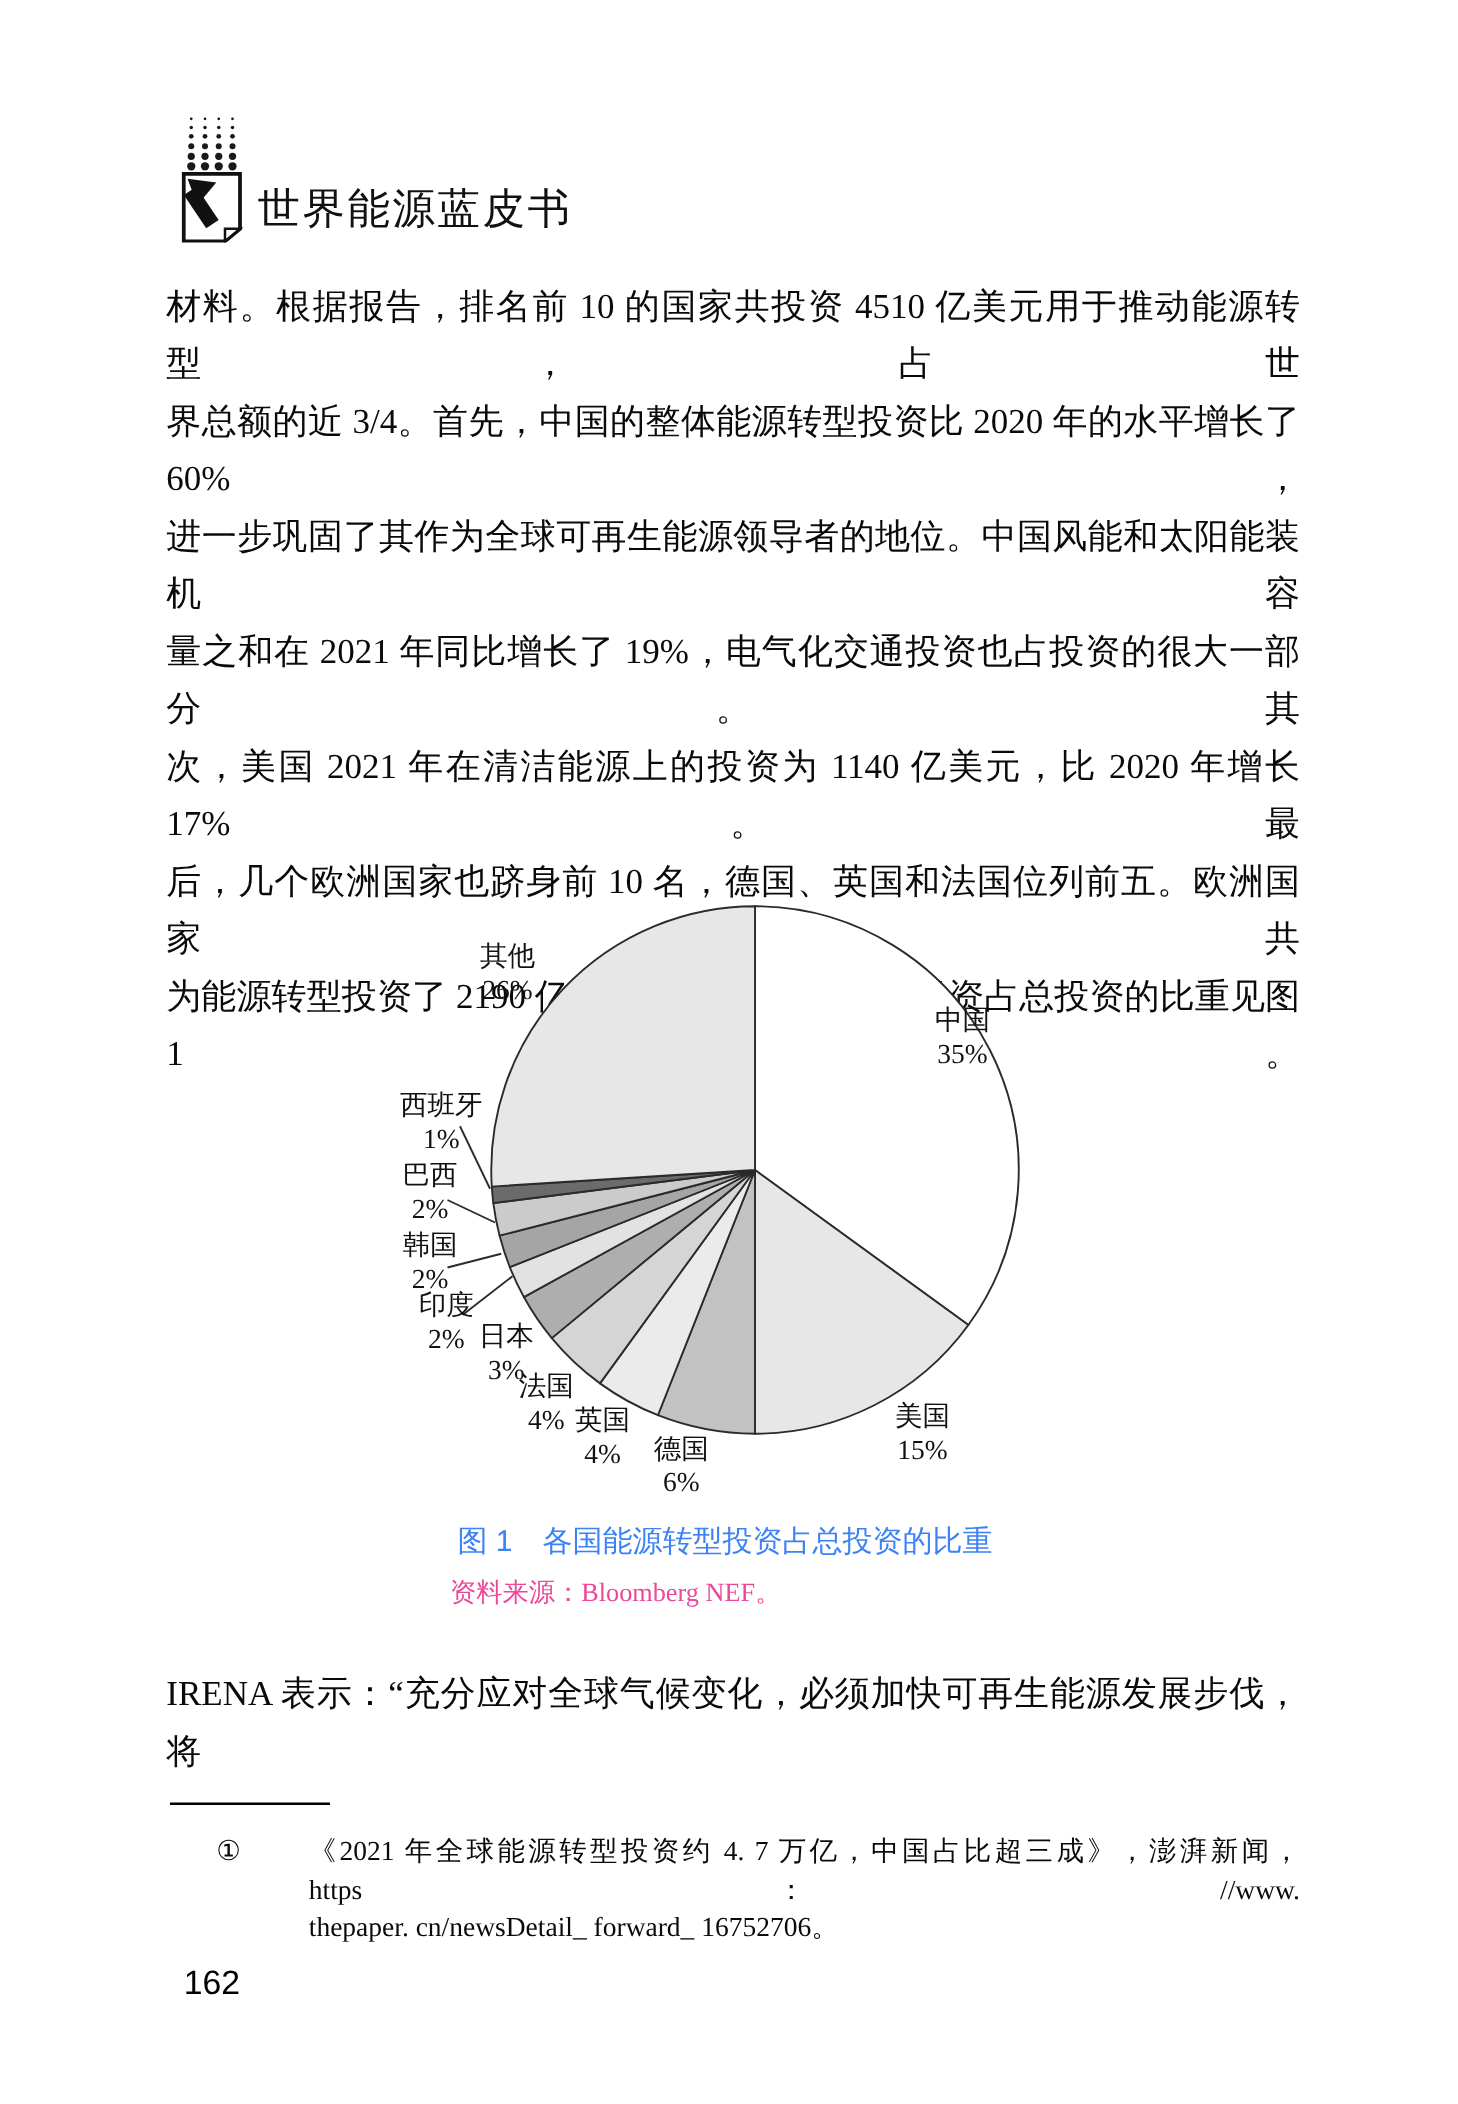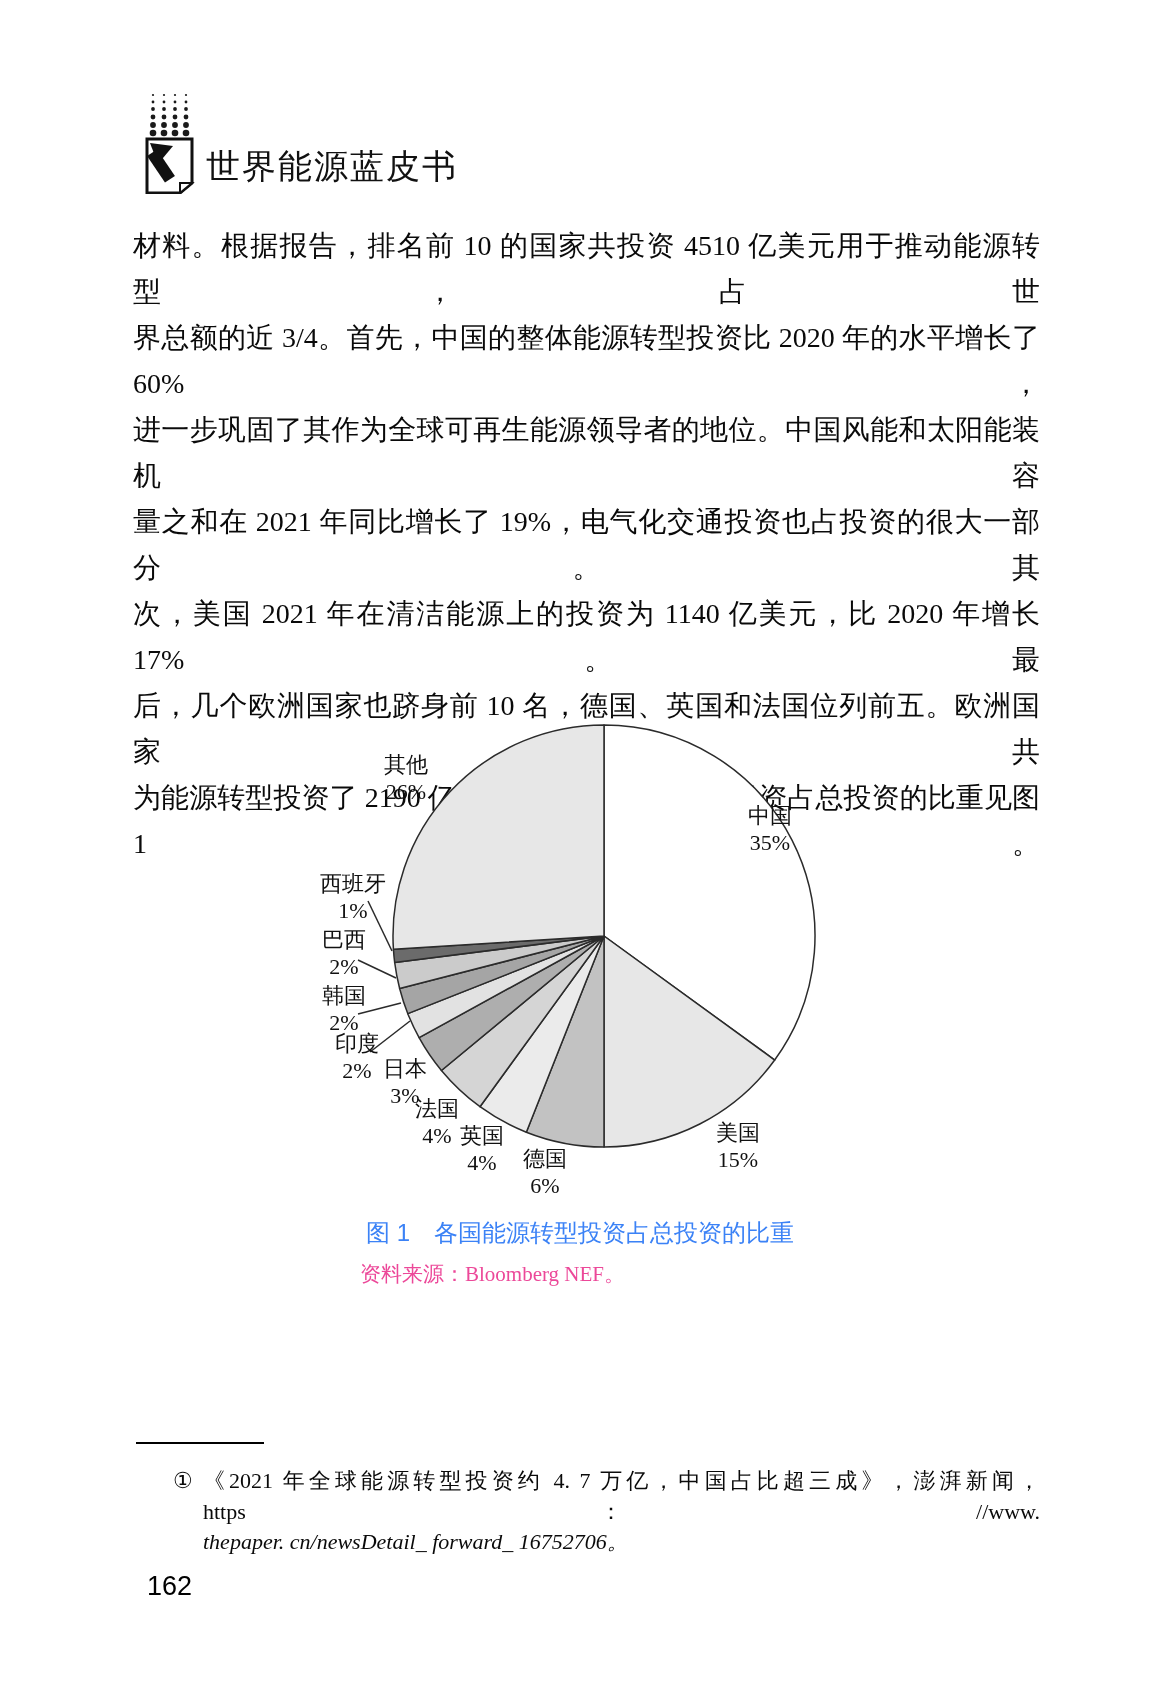--- a/index.html
+++ b/index.html
@@ -23,23 +23,23 @@
   .fig-source{position:absolute;left:360px;top:1260px;font-size:21px;color:#ec4899;}
 
   
   .para2{position:absolute;left:133px;top:1333px;width:907px;font-size:28px;line-height:46px;}
   .indented{text-indent:38px;}
 
   
   .fn-rule{position:absolute;left:136px;top:1442px;width:128px;height:2px;background:#000;}
   .footnote{position:absolute;left:173px;top:1466px;width:867px;font-size:22px;line-height:30.5px;display:flex;}
   .fn-marker{flex:0 0 30px;}
-  .fn-body{flex:1;}
+  .fn-body{flex:1;margin-left:44px;}
   .fn-l1{text-align:justify;text-align-last:justify;}
-  .fn-l2{text-align:left;font-style:italic;}
+  .fn-l2{text-align:left;}
 
   .page-num{position:absolute;left:147px;top:1571px;font-family:"Liberation Sans","DejaVu Sans",sans-serif;
             font-size:27px;color:#000;}
 </style>
 </head>
 <body>
 
 <div class="page">
 
   <svg class="logo-svg" viewBox="0 0 72 114" aria-hidden="true">
@@ -130,20 +130,21 @@
       <line x1="368" y1="901" x2="392" y2="951" stroke="#2b2b2b" stroke-width="1.5"></line>
       <text x="353" y="891" text-anchor="middle" font-size="22" font-family="&quot;Liberation Serif&quot;,&quot;DejaVu Serif&quot;,serif" fill="#111">西班牙</text>
       <text x="353" y="918" text-anchor="middle" font-size="22" font-family="&quot;Liberation Serif&quot;,&quot;DejaVu Serif&quot;,serif" fill="#111">1%</text>
       <text x="406" y="772" text-anchor="middle" font-size="22" font-family="&quot;Liberation Serif&quot;,&quot;DejaVu Serif&quot;,serif" fill="#111">其他</text>
       <text x="406" y="799" text-anchor="middle" font-size="22" font-family="&quot;Liberation Serif&quot;,&quot;DejaVu Serif&quot;,serif" fill="#111">26%</text>
     </svg>
   <div class="fig-caption">图 1　各国能源转型投资占总投资的比重</div>
   <div class="fig-source">资料来源：Bloomberg NEF。</div>
 
   <div class="para2">
+    <div class="jline">IRENA 表示：“充分应对全球气候变化，必须加快可再生能源发展步伐，将</div>
   </div>
 
   <div class="fn-rule"></div>
   <div class="footnote">
     <div class="fn-marker">①</div>
     <div class="fn-body">
       <div class="fn-l1">《2021 年全球能源转型投资约 4. 7 万亿，中国占比超三成》，澎湃新闻，https：//www.</div>
       <div class="fn-l2">thepaper. cn/newsDetail_ forward_ 16752706。</div>
     </div>
   </div>

